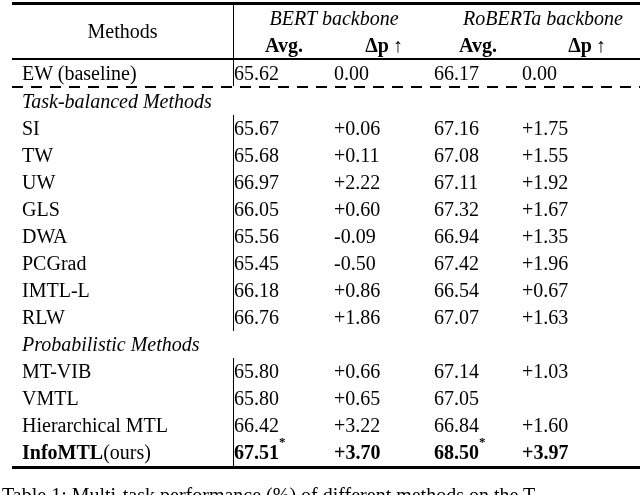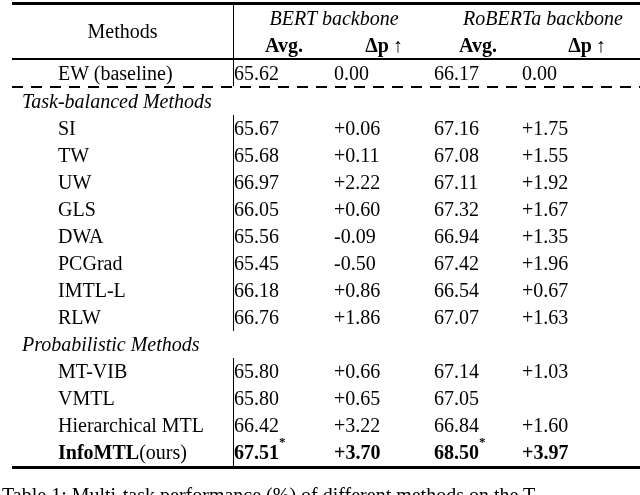--- a/index.html
+++ b/index.html
@@ -71,21 +71,20 @@
   }
   .row.first { height: 26px; }
   .method-cell {
     height: 100%;
     display: flex;
     align-items: center;
     padding-left: 10px;
     box-sizing: border-box;
     border-right: 1px solid #000;
     white-space: nowrap;
-    margin-left: 36px;
   }
   .value-cell { text-align: left; white-space: nowrap; }
   .row.bold-row .value-cell,
   .row.bold-row .method-name { font-weight: bold; }
   .method-suffix { font-weight: normal; }
   .section-row {
     height: 27px;
     display: flex;
     align-items: center;
     padding-left: 10px;

